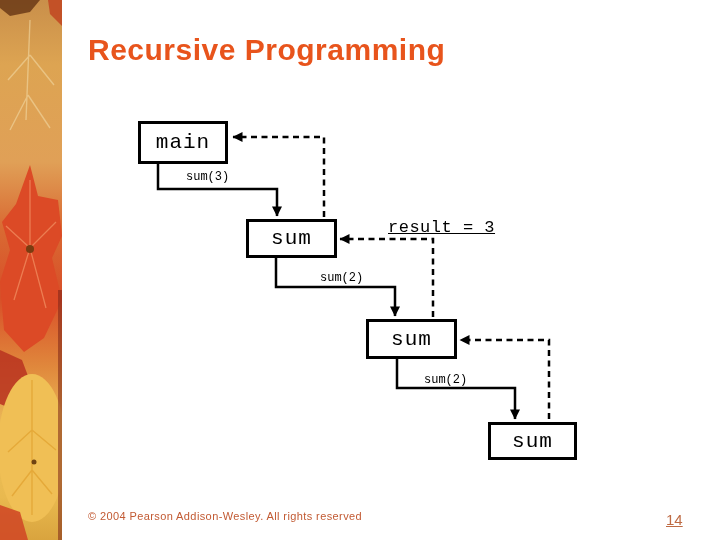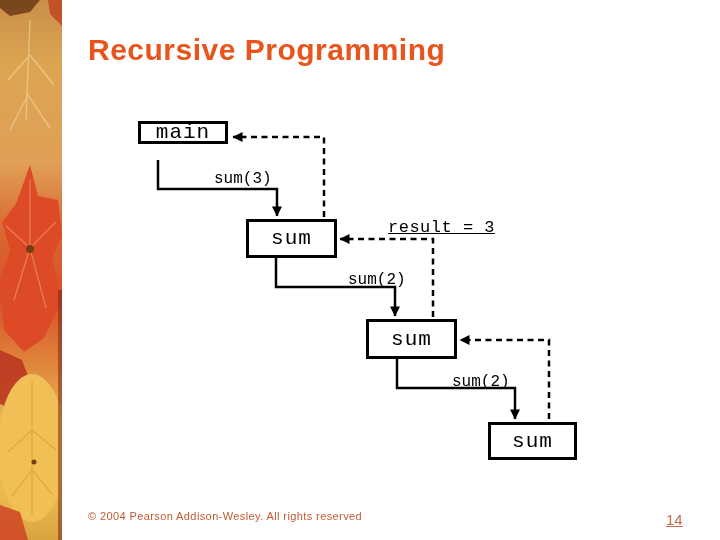--- a/index.html
+++ b/index.html
@@ -28,32 +28,32 @@
     position:absolute;
     box-sizing:border-box;
     border:3px solid #000;
     background:#fff;
     display:flex;align-items:center;justify-content:center;
     font-family:"Liberation Mono","DejaVu Sans Mono",monospace;
     font-size:21px;
     letter-spacing:1px;
     color:#000;
   }
-  .box-main{left:138px;top:121px;width:90px;height:23px;}
+  .box-main{left:138px;top:121px;width:90px;height:43px;}
   .box-sum1{left:246px;top:219px;width:91px;height:39px;}
   .box-sum2{left:366px;top:319px;width:91px;height:40px;}
   .box-sum3{left:488px;top:422px;width:89px;height:38px;}
   .edge-label{
     position:absolute;
     font-family:"Liberation Mono","DejaVu Sans Mono",monospace;
     color:#000;
     white-space:nowrap;
   }
   .return-label{font-size:17px;letter-spacing:0.5px;}
-  .call-label{font-size:16px;margin-left:28px;}
+  .call-label{font-size:12px;}
   .lbl-result6{left:278px;top:111px;}
   .lbl-result3{left:388px;top:218px;text-decoration:underline;}
   .lbl-result1{left:502px;top:318px;}
   .lbl-call3{left:186px;top:170px;}
   .lbl-call2{left:320px;top:271px;}
   .lbl-call1{left:424px;top:373px;}
   .footer-text{
     position:absolute;left:88px;top:510px;
     font-size:11px;
     letter-spacing:0.4px;

